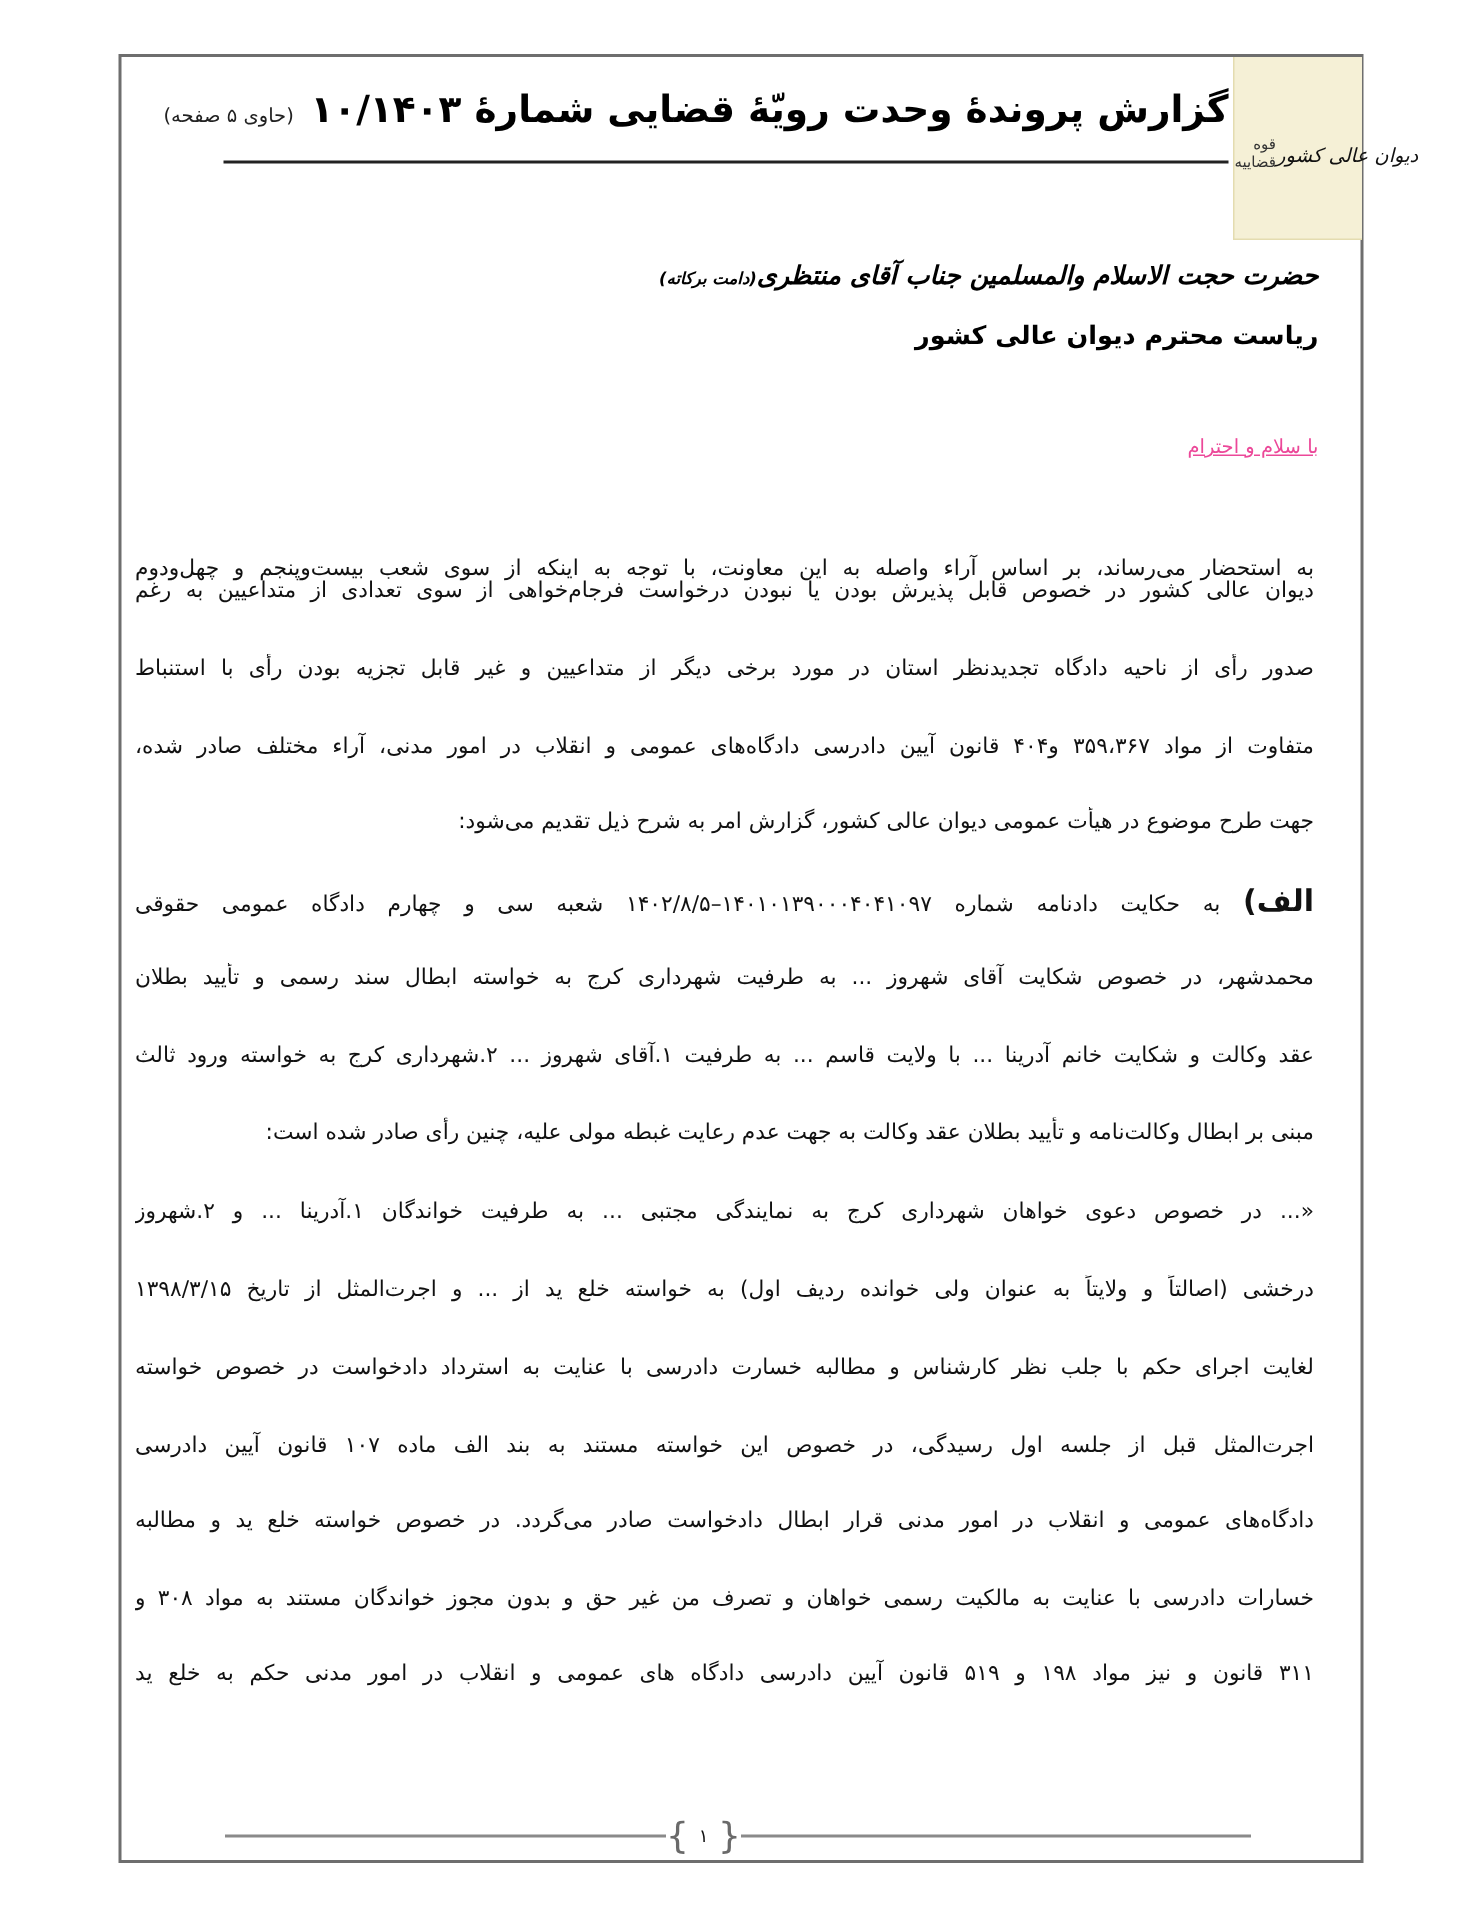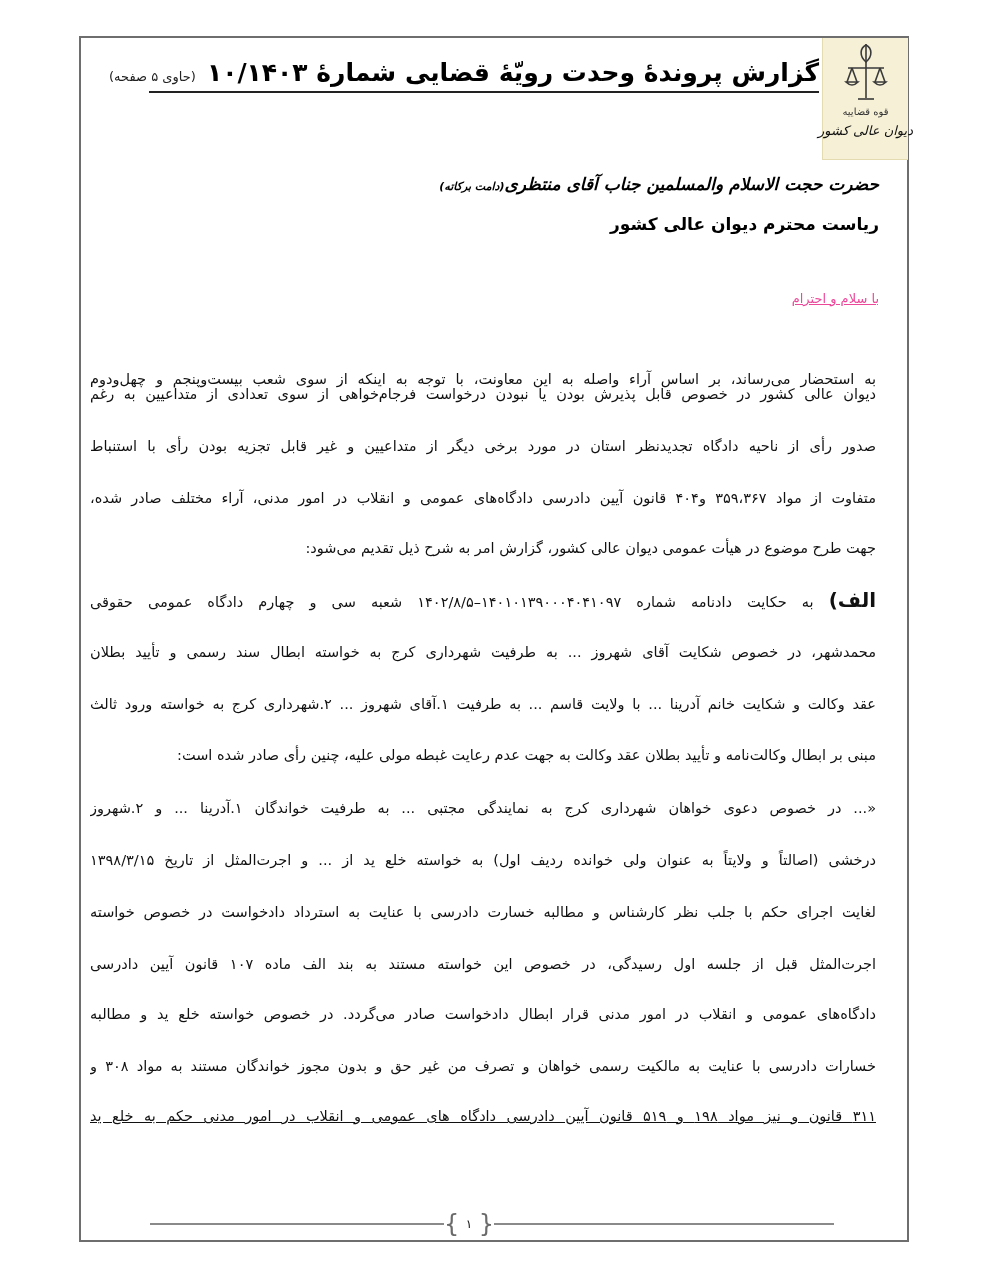--- a/index.html
+++ b/index.html
@@ -27,21 +27,21 @@
     .logo {
       position: absolute;
       left: 822px;
       top: 38px;
       width: 86px;
       height: 122px;
       background: #f5f0d6;
       border-left: 1px solid #e4dcb0;
       border-bottom: 1px solid #e4dcb0;
       display: flex;
-      flex-direction: column;
+      flex-direction: row;
       align-items: center;
       justify-content: flex-start;
       box-sizing: border-box;
       padding-top: 4px;
     }
     .logo svg { display: block; }
     .logo .org-small {
       font-family: "DejaVu Serif", serif;
       font-size: 10px;
       color: #333;
@@ -59,21 +59,21 @@
     }
     .title-row {
       position: absolute;
       right: 170px;
       top: 58px;
       width: 670px;
       direction: rtl;
       text-align: right;
       white-space: nowrap;
       border-bottom: 2px solid #222;
-      padding-bottom: 4px;
+      padding-bottom: 20px;
     }
     .title-main {
       font-family: "DejaVu Sans", sans-serif;
       font-weight: bold;
       font-size: 25px;
       color: #000;
     }
     .title-note {
       font-family: "DejaVu Sans", sans-serif;
       font-size: 13px;
@@ -220,21 +220,21 @@
 <div class="body-text" style="top:642px;">محمدشهر، در خصوص شکایت آقای شهروز ... به طرفیت شهرداری کرج به خواسته ابطال سند رسمی و تأیید بطلان</div>
 <div class="body-text" style="top:694px;">عقد وکالت و شکایت خانم آدرینا ... با ولایت قاسم ... به طرفیت ۱.آقای شهروز ... ۲.شهرداری کرج به خواسته ورود ثالث</div>
 <div class="body-text last" style="top:745px;">مبنی بر ابطال وکالت‌نامه و تأیید بطلان عقد وکالت به جهت عدم رعایت غبطه مولی علیه، چنین رأی صادر شده است:</div>
 
 <div class="body-text" style="top:798px;">«... در خصوص دعوی خواهان شهرداری کرج به نمایندگی مجتبی ... به طرفیت خواندگان ۱.آدرینا ... و ۲.شهروز</div>
 <div class="body-text" style="top:850px;">درخشی (اصالتاً و ولایتاً به عنوان ولی خوانده ردیف اول) به خواسته خلع ید از ... و اجرت‌المثل از تاریخ ۱۳۹۸/۳/۱۵</div>
 <div class="body-text" style="top:902px;">لغایت اجرای حکم با جلب نظر کارشناس و مطالبه خسارت دادرسی با عنایت به استرداد دادخواست در خصوص خواسته</div>
 <div class="body-text" style="top:954px;">اجرت‌المثل قبل از جلسه اول رسیدگی، در خصوص این خواسته مستند به بند الف ماده ۱۰۷ قانون آیین دادرسی</div>
 <div class="body-text" style="top:1004px;">دادگاه‌های عمومی و انقلاب در امور مدنی قرار ابطال دادخواست صادر می‌گردد. در خصوص خواسته خلع ید و مطالبه</div>
 <div class="body-text" style="top:1056px;">خسارات دادرسی با عنایت به مالکیت رسمی خواهان و تصرف من غیر حق و بدون مجوز خواندگان مستند به مواد ۳۰۸ و</div>
-<div class="body-text" style="top:1106px;text-decoration:underline;">۳۱۱ قانون و نیز مواد ۱۹۸ و ۵۱۹ قانون آیین دادرسی دادگاه های عمومی و انقلاب در امور مدنی حکم به خلع ید</div>
+<div class="body-text" style="top:1106px;">۳۱۱ قانون و نیز مواد ۱۹۸ و ۵۱۹ قانون آیین دادرسی دادگاه های عمومی و انقلاب در امور مدنی حکم به خلع ید</div>
 
 <div class="footer">
   <div class="rule left"></div>
   <div class="bracket">
     <span>{</span>
     <span class="page-num">۱</span>
     <span>}</span>
   </div>
   <div class="rule right"></div>
 </div>

